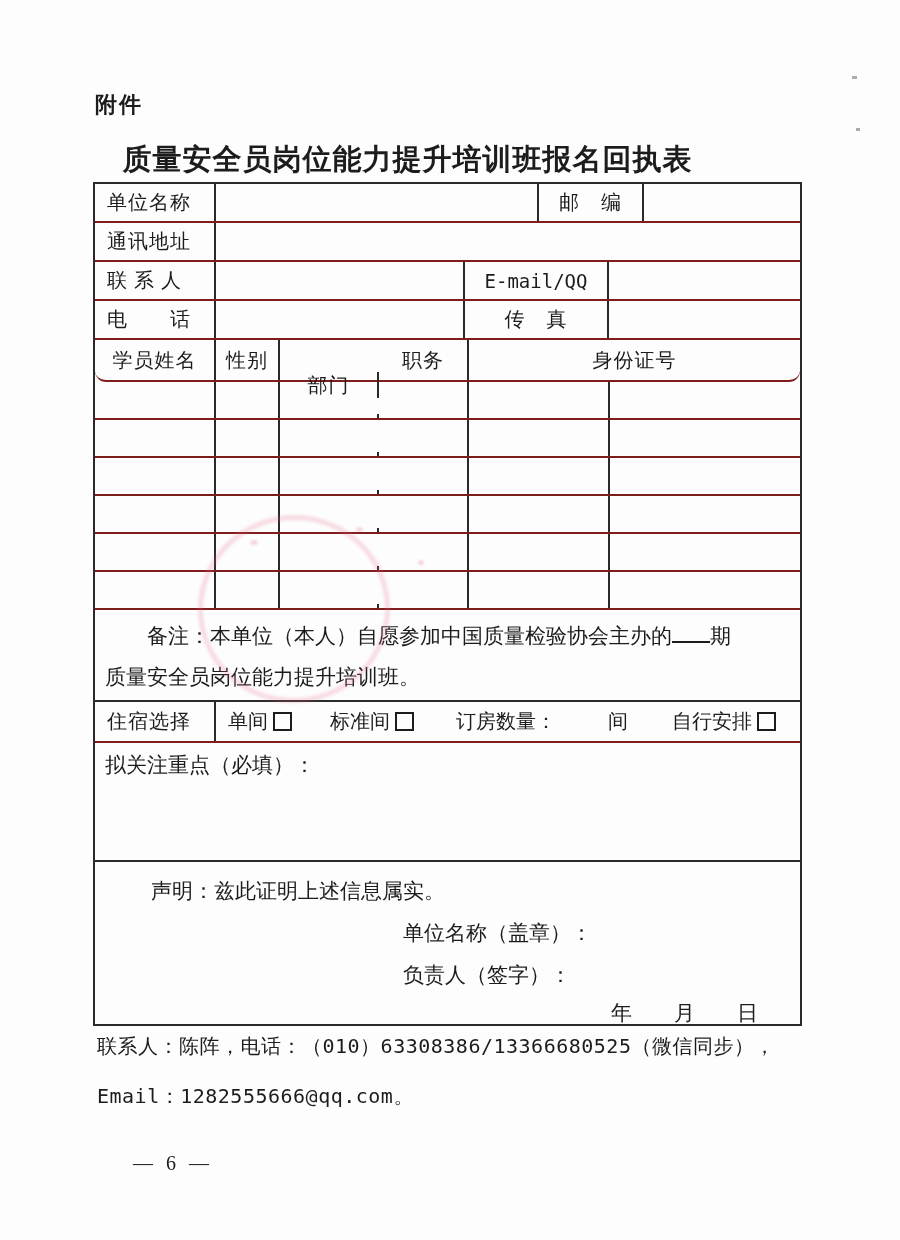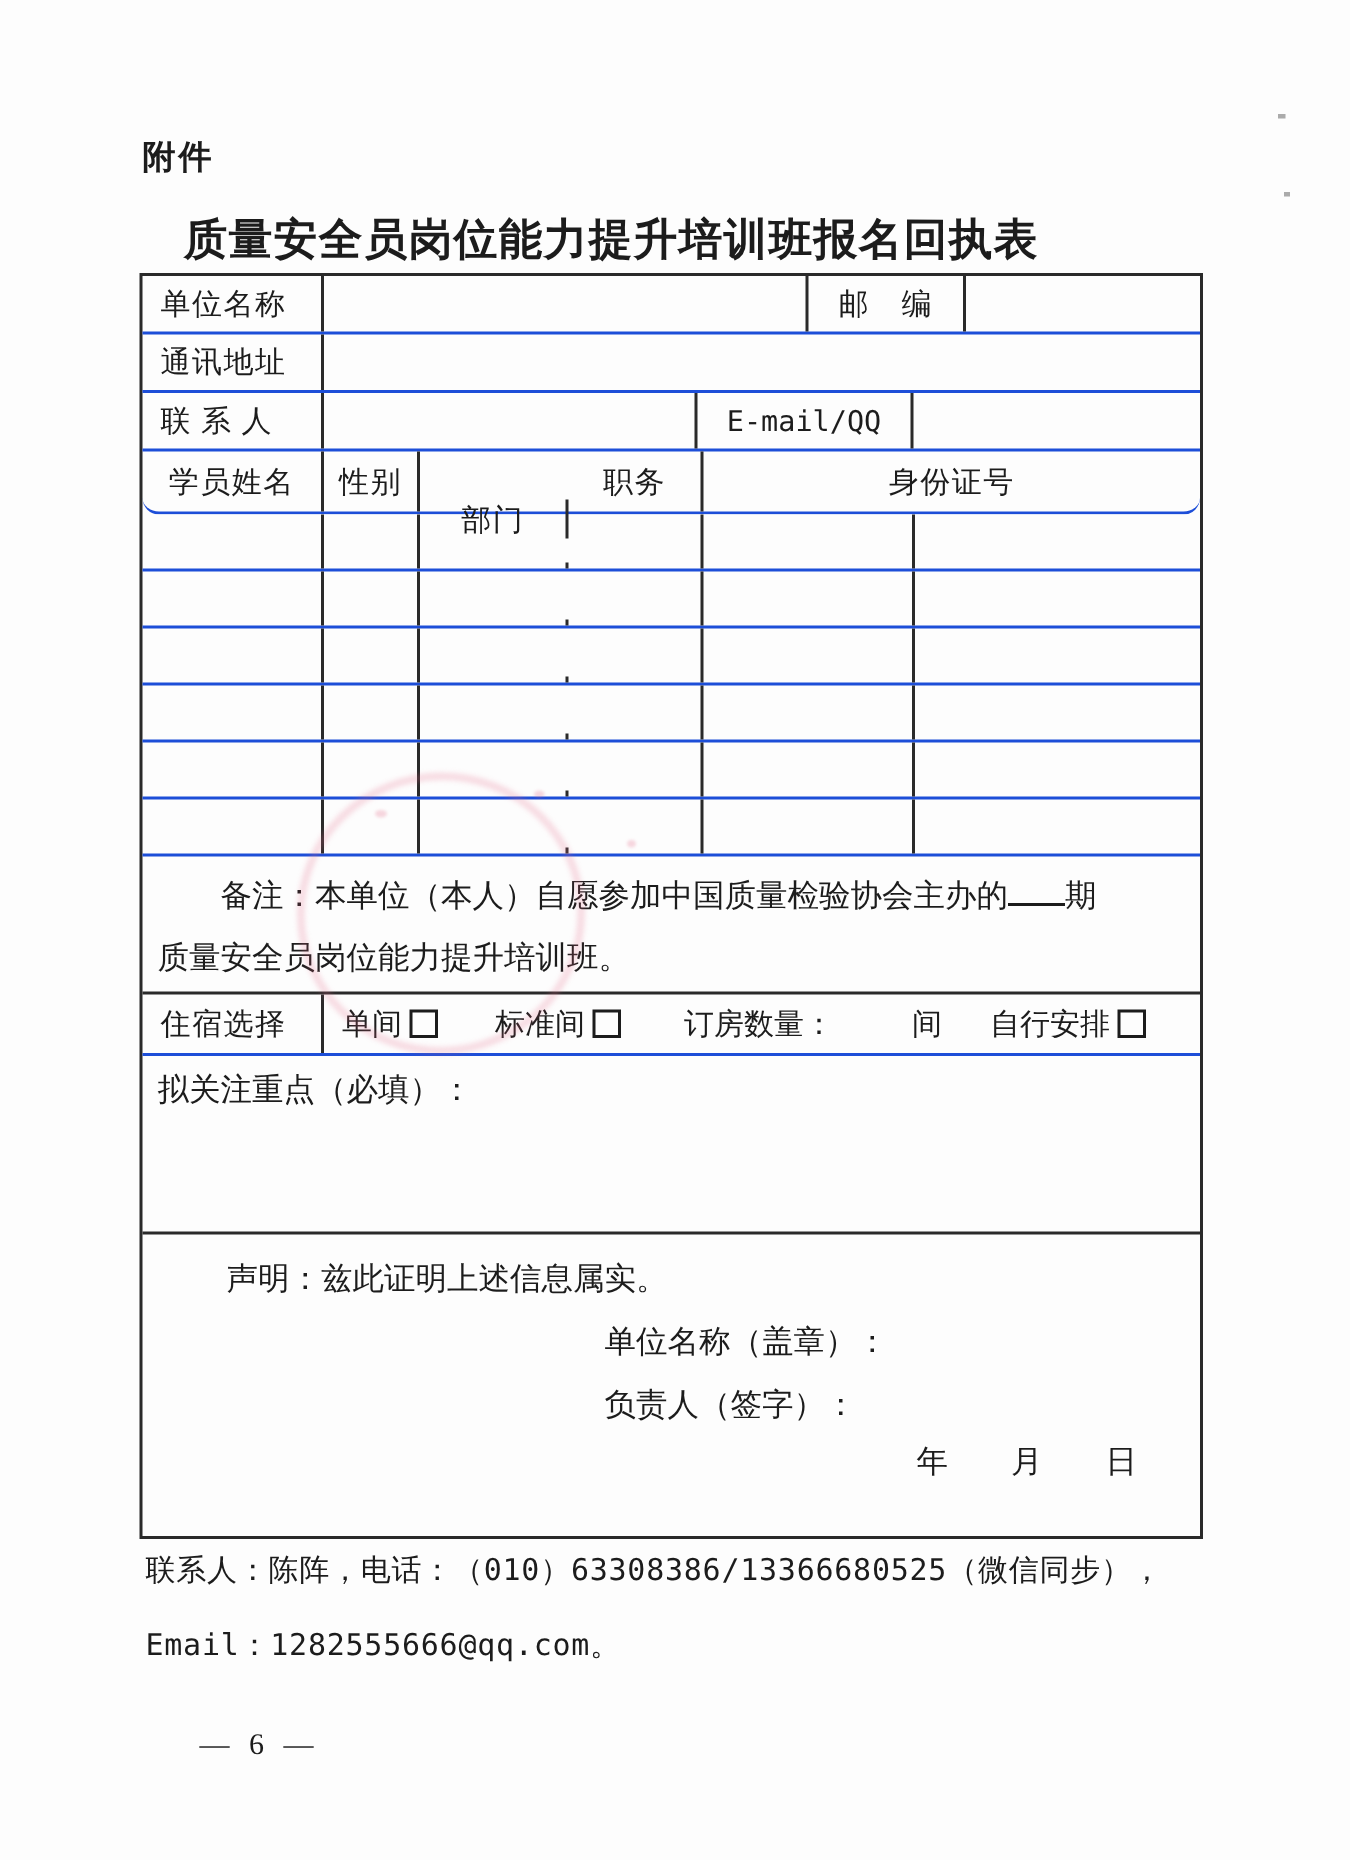--- a/index.html
+++ b/index.html
@@ -26,21 +26,21 @@
     text-align:center;
     font-family:"Liberation Sans","DejaVu Sans",sans-serif;
     font-weight:bold;font-size:29px;letter-spacing:1px;
   }
 
   .doc-table{
     position:absolute;left:93px;top:182px;width:709px;height:844px;
     border:2px solid #2a2a2a;
     font-size:20px;
   }
-  .tr{display:flex;border-bottom:2px solid #1d4ed8;}
+  .tr{display:flex;border-bottom:2px solid #7f1d1d;}
   .td{
     border-right:2px solid #2a2a2a;
     display:flex;align-items:center;
     padding:0 12px;
     overflow:hidden;white-space:nowrap;
   }
   .td:last-child{border-right:none;}
   .grow{flex:1;}
   .lbl{letter-spacing:1px;}
   .ctr{justify-content:center;padding:13px 4px;}
@@ -69,21 +69,21 @@
   .remark .indent{padding-left:42px;}
   .blank-line{display:inline-block;width:38px;border-bottom:2px solid #1c1c1c;height:1.1em;vertical-align:baseline;}
 
   
   .r-accom{height:41px;}
   .accom-content{display:flex;align-items:center;padding:0 0 0 12px;flex:1;white-space:nowrap;}
   .accom-content .opt{display:inline-flex;align-items:center;}
   .gap1{margin-left:38px;}
   .gap2{margin-left:42px;}
   .gap3{margin-left:52px;}
-  .gap4{margin-left:32px;}
+  .gap4{margin-left:44px;}
   .checkbox{
     display:inline-block;width:19px;height:19px;
     border:2px solid #1c1c1c;margin-left:5px;background:transparent;
   }
 
   
   .focus{height:119px;border-bottom:2px solid #2a2a2a;padding:8px 10px;font-size:21px;align-items:flex-start;display:flex;}
 
   
   .decl{height:162px;padding:8px 0 0 0;font-size:21px;}
@@ -139,20 +139,26 @@
       <div class="td grow"></div>
     </div>
 
     <div class="tr r-info">
       <div class="td w-label lbl">联 系 人</div>
       <div class="td w-r3v"></div>
       <div class="td w-r3l2 ctr mono">E-mail/QQ</div>
       <div class="td grow"></div>
     </div>
 
+    <div class="tr r-info">
+      <div class="td w-label lbl">电　　话</div>
+      <div class="td w-r3v"></div>
+      <div class="td w-r3l2 ctr lbl">传　真</div>
+      <div class="td grow"></div>
+    </div>
 
     <div class="tr r-head">
       <div class="td sc1 ctr lbl">学员姓名</div>
       <div class="td sc2 ctr lbl">性别</div>
       <div class="td sc3 ctr lbl">部门</div>
       <div class="td sc4 ctr lbl">职务</div>
       <div class="td sc6 ctr lbl">身份证号</div>
     </div>
 
     <div id="student-rows">

